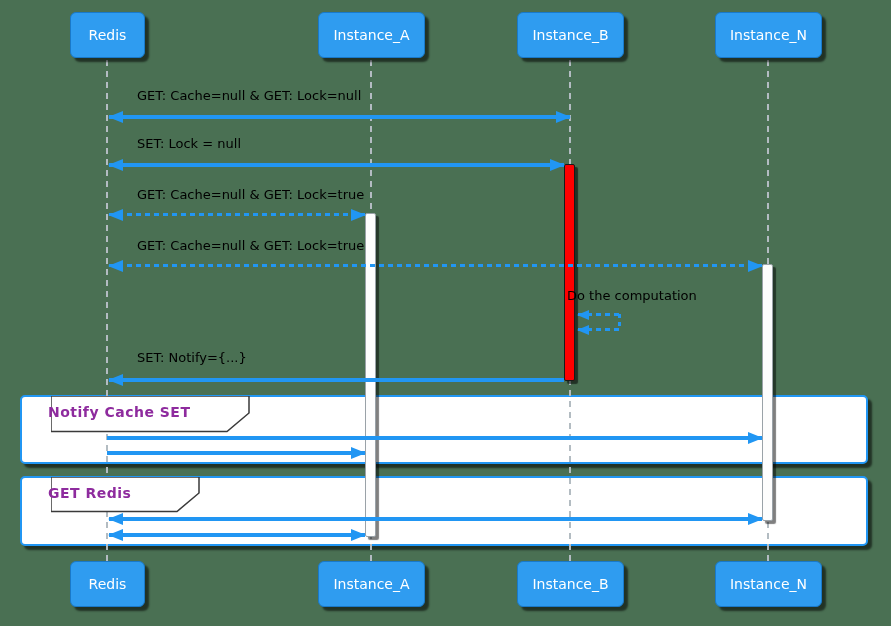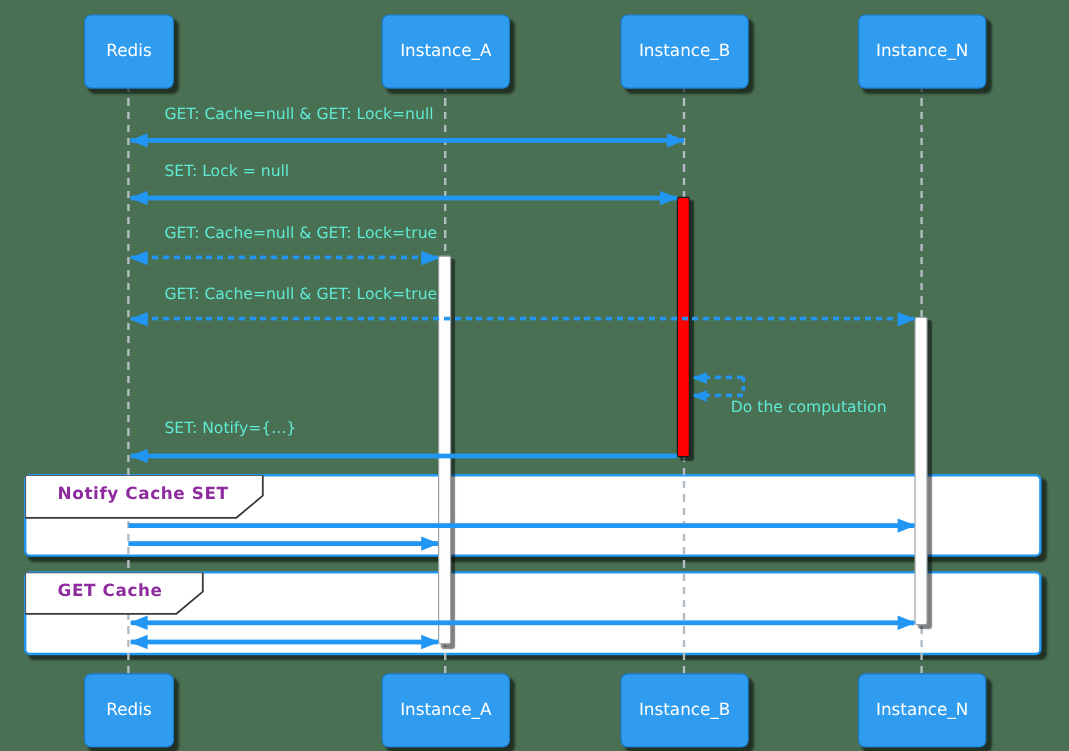--- a/index.html
+++ b/index.html
@@ -3,41 +3,41 @@
 <meta charset="utf-8">
 <style>
   html,body { margin:0; padding:0; }
   .stage {
     position:relative; width:891px; height:626px;
     background:#4A7053; overflow:hidden;
     font-family:"DejaVu Sans", sans-serif;
   }
   
   .participant {
-    position:absolute; height:62px;
+    position:absolute; height:46px;
     background:#2F9CF0;
     border:1.5px solid #1979C9; border-radius:6px;
     box-shadow:4px 4px 2px rgba(0,0,0,0.55);
     color:#ffffff; font-size:14px;
     display:flex; align-items:center; justify-content:center;
     box-sizing:border-box;
   }
   
   .lifeline {
     position:absolute; width:2px; top:60px; height:501px;
     background:repeating-linear-gradient(180deg,#b3bcc2 0 6px, rgba(0,0,0,0) 6px 11px);
   }
   
   .frame {
     position:absolute; left:20px; width:848px;
     background:#ffffff; border:2.5px solid #2196F3; border-radius:5px;
     box-shadow:4px 4px 2px rgba(0,0,0,0.55);
     box-sizing:border-box;
   }
-  .frame-tag { position:absolute; }
+  .frame-tag { position:absolute;padding-left:30px; }
   .frame-tag svg { display:block; }
   .frame-tag .tag-label {
     position:absolute; left:27px; top:8px;
     font-size:14px; font-weight:bold; color:#8E2B9E;
     letter-spacing:0.5px; white-space:nowrap;
   }
   
   .activation {
     position:absolute; width:11px; box-sizing:border-box;
     border-radius:2px;
@@ -61,21 +61,21 @@
     background:repeating-linear-gradient(180deg,#2196F3 0 4px, rgba(0,0,0,0) 4px 8px);
   }
   .h { position:absolute; width:0; height:0; top:50%; transform:translateY(-50%);
        border-top:6px solid transparent; border-bottom:6px solid transparent; }
   .h-l { left:-1px; border-right:15px solid #2196F3; }
   .h-r { right:-1px; border-left:15px solid #2196F3; }
   .h.small { border-top-width:5px; border-bottom-width:5px; }
   .h.small.h-l { border-right-width:12px; }
   
   .mlabel {
-    position:absolute; font-size:13px; color:#5eead4; white-space:nowrap;
+    position:absolute; font-size:13px; color:#000000; white-space:nowrap;
   }
 </style>
 </head>
 <body>
 
 <div class="stage">
 
   <div class="frame" style="top:395px; height:69px;"></div>
   <div class="frame" style="top:476px; height:70px;"></div>
 
@@ -87,21 +87,21 @@
   <div class="frame-tag" style="left:21px; top:396px; width:200px; height:37px;">
     <svg width="200" height="37" viewBox="0 0 200 37">
       <path d="M0,0 H198 V17 L176,35.5 H0 Z" fill="#ffffff" stroke="#3a3a3a" stroke-width="1.5"></path>
     </svg>
     <span class="tag-label">Notify Cache SET</span>
   </div>
   <div class="frame-tag" style="left:21px; top:477px; width:150px; height:36px;">
     <svg width="150" height="36" viewBox="0 0 150 36">
       <path d="M0,0 H148 V16 L126,34.5 H0 Z" fill="#ffffff" stroke="#3a3a3a" stroke-width="1.5"></path>
     </svg>
-    <span class="tag-label">GET Cache</span>
+    <span class="tag-label">GET Redis</span>
   </div>
 
   <div class="participant" style="left:70px;  top:12px; width:75px;">
       <span>Redis</span>
     </div>
   <div class="participant" style="left:318px; top:12px; width:107px;">
       <span>Instance_A</span>
     </div>
   <div class="participant" style="left:517px; top:12px; width:107px;">
       <span>Instance_B</span>
@@ -144,21 +144,21 @@
     <div class="h h-l"></div>
     <div class="h h-r"></div>
   </div>
 
   <div class="mlabel" style="left:137px; top:238px;">GET: Cache=null &amp; GET: Lock=true</div>
   <div class="msg dotted" style="left:109px; top:264px; width:653px;">
     <div class="h h-l"></div>
     <div class="h h-r"></div>
   </div>
 
-  <div class="mlabel" style="left:609px; top:288px;margin-top:44px;">Do the computation</div>
+  <div class="mlabel" style="left:567px; top:288px;">Do the computation</div>
   <div class="msg dotted" style="left:578px; top:313px; width:43px;">
     <div class="h small h-l"></div>
   </div>
   <div class="msg vdotted" style="left:618px; top:314px; height:16px;"></div>
   <div class="msg dotted" style="left:578px; top:328px; width:43px;">
     <div class="h small h-l"></div>
   </div>
 
   <div class="mlabel" style="left:137px; top:350px;">SET: Notify={...}</div>
   <div class="msg" style="left:109px; top:378px; width:455px;">

